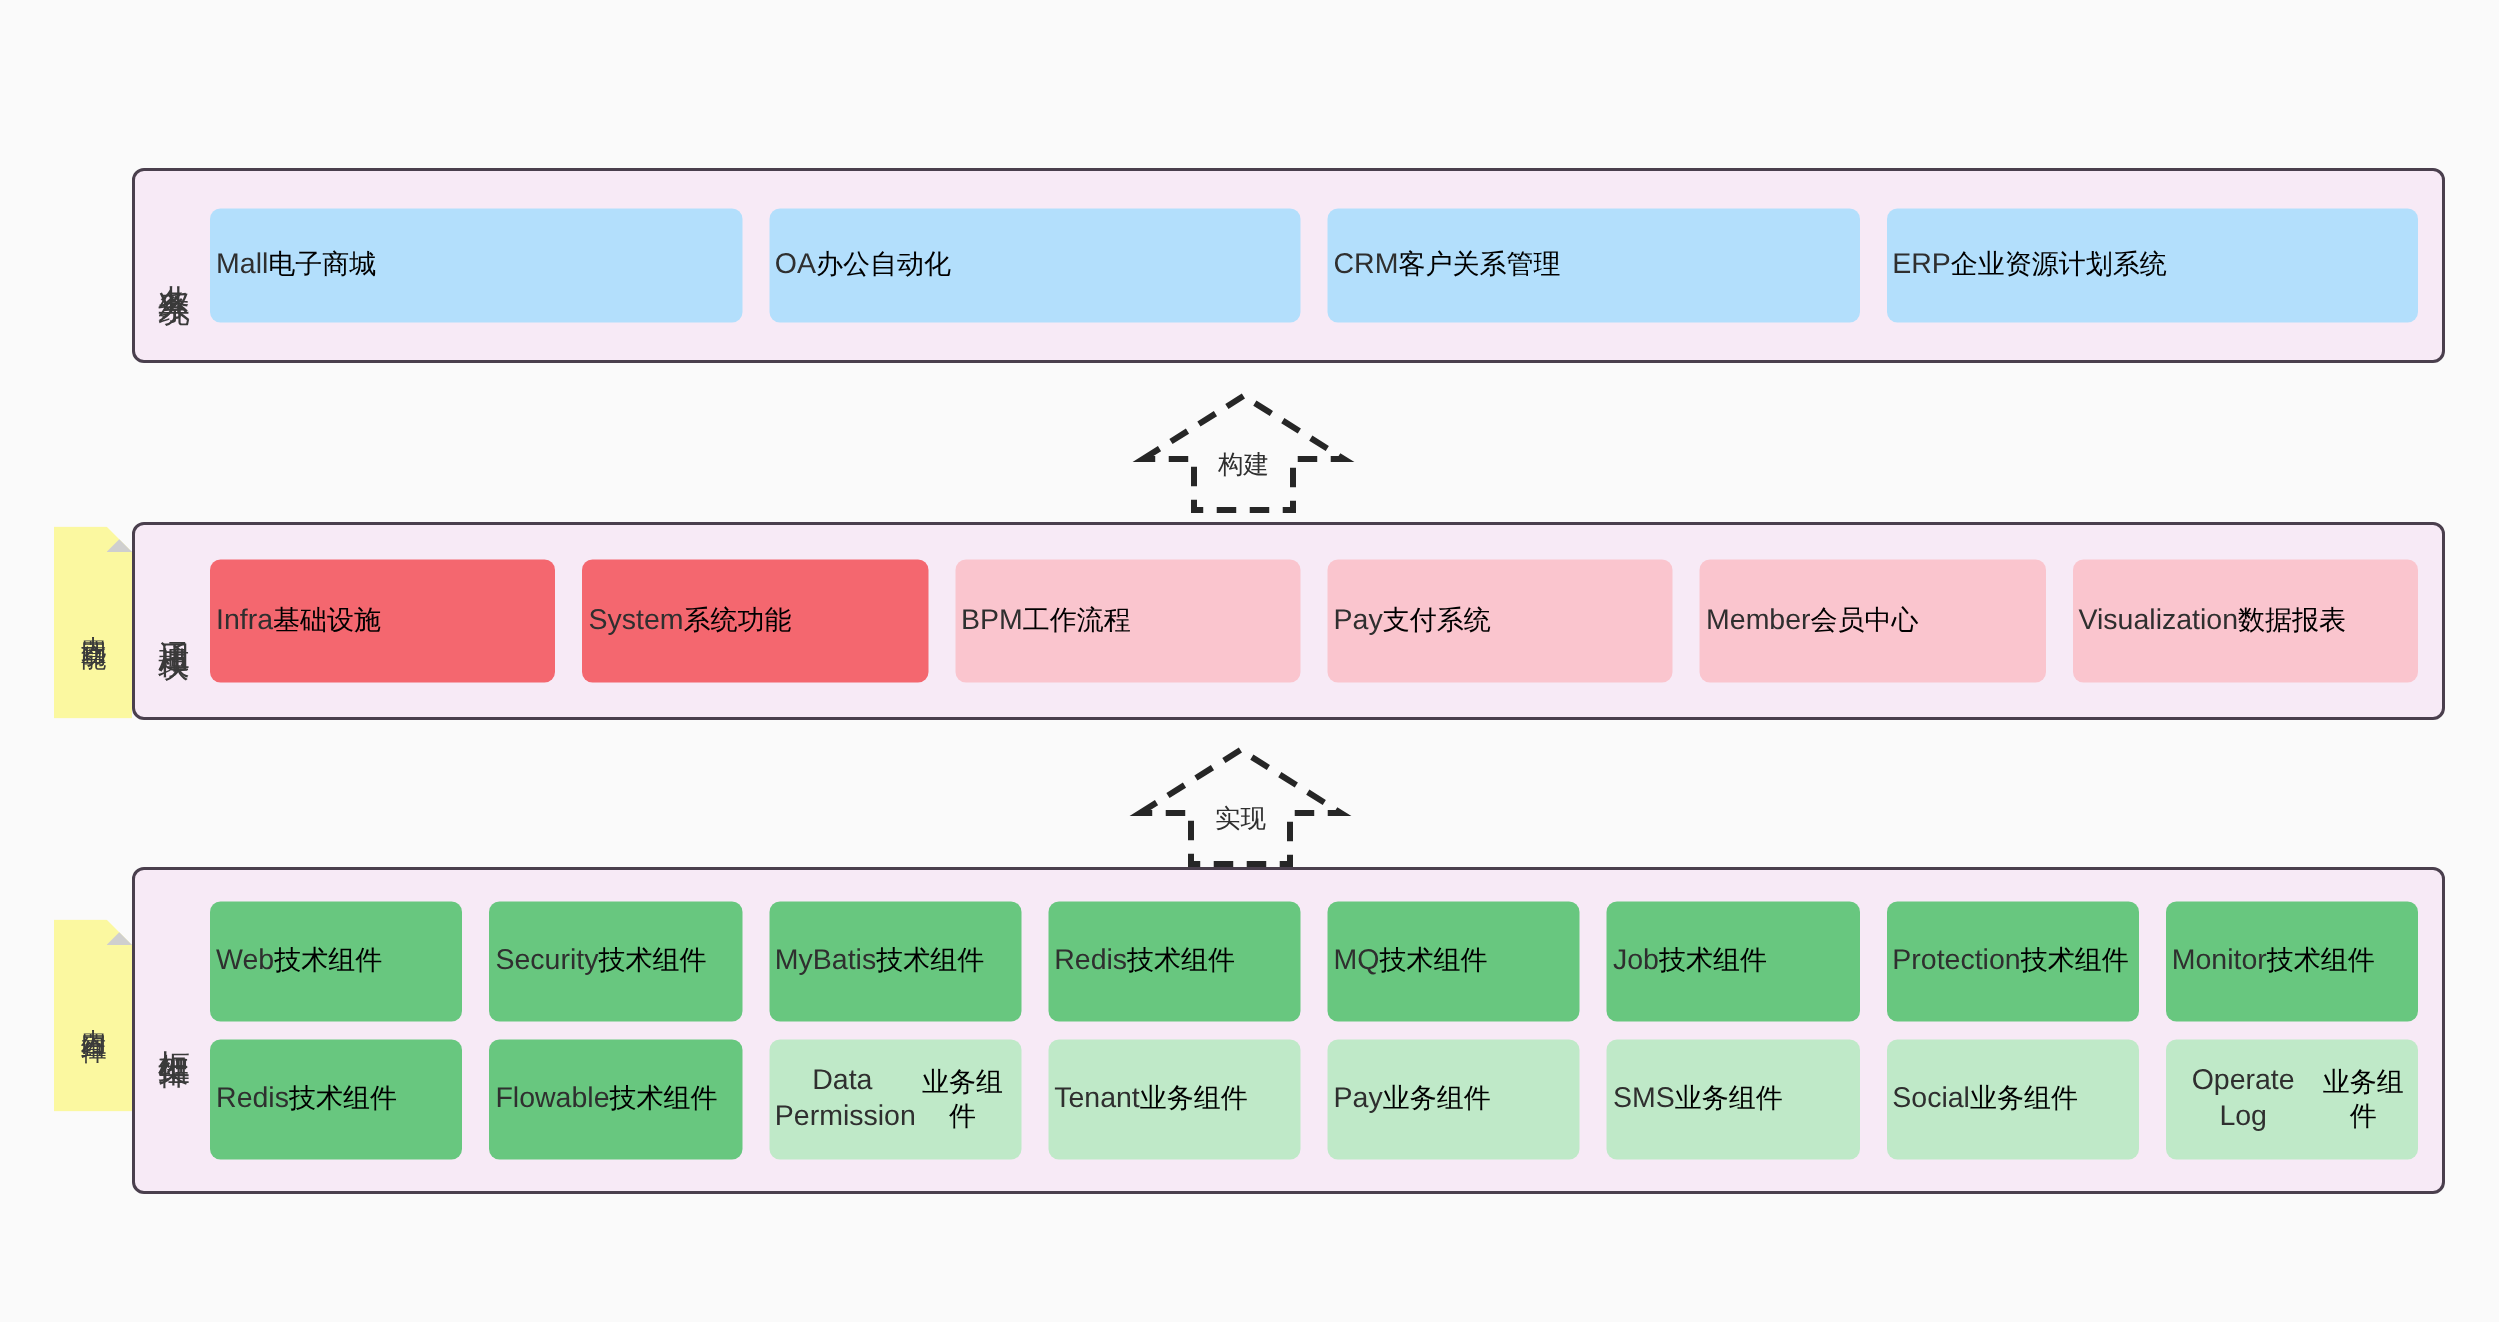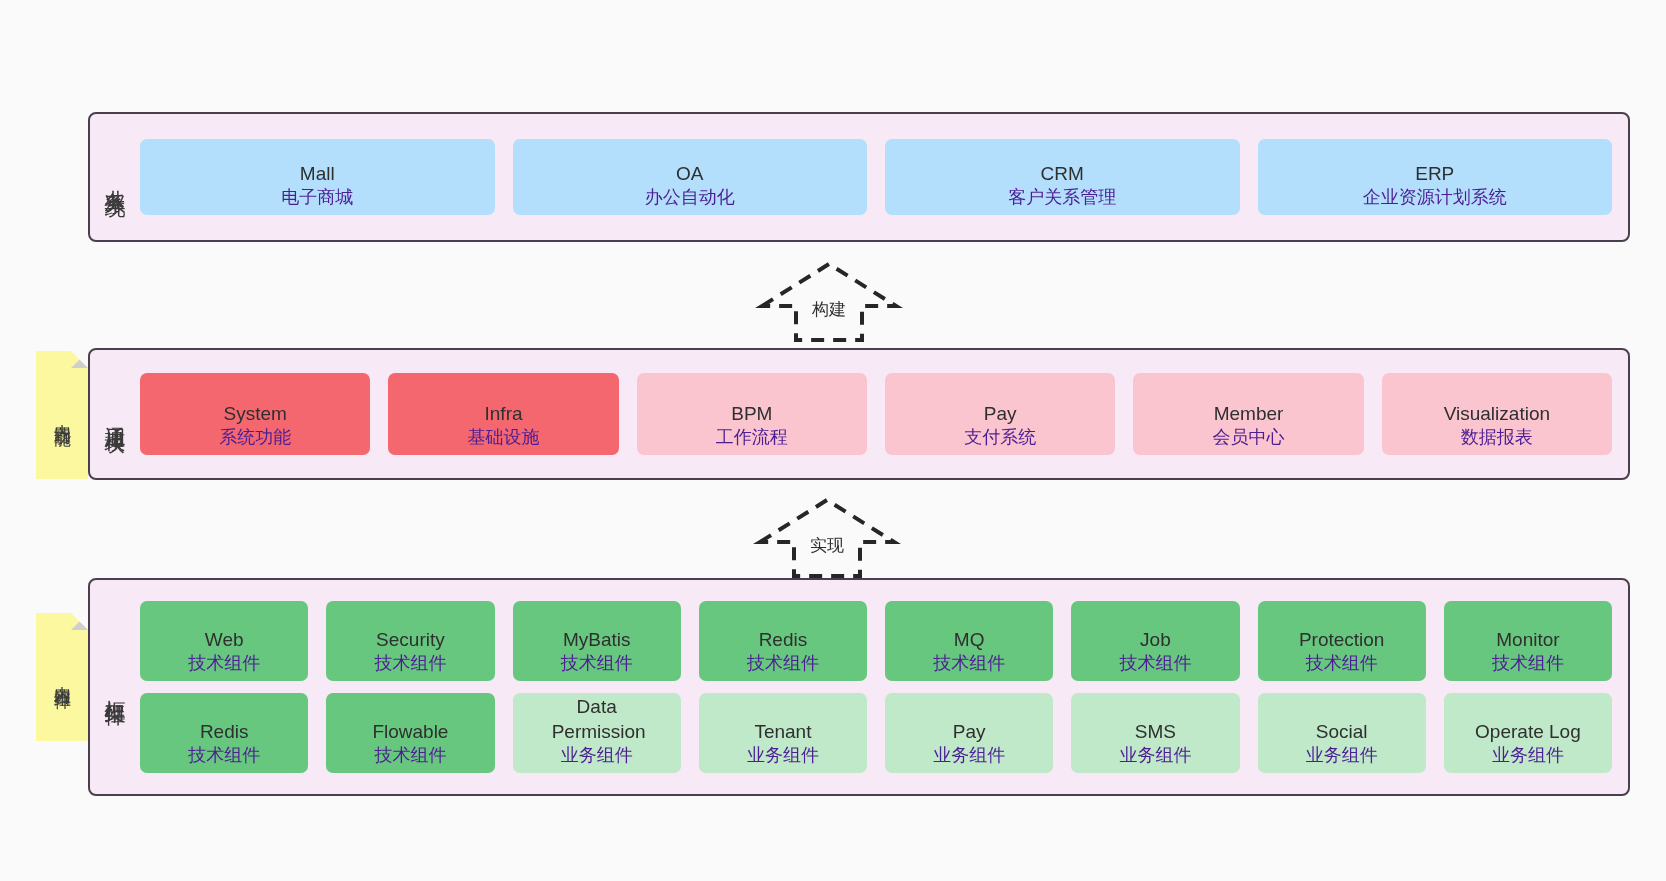--- a/index.html
+++ b/index.html
@@ -49,30 +49,30 @@
   .row{
     display:flex;
     gap:18px;
     justify-content:space-between;
   }
 
   .cell{
     flex:1 1 0;
     border-radius:7px;
     display:flex;
-    flex-direction:column;
+    flex-direction:row;
     align-items:center;
-    justify-content:flex-end;
+    justify-content:flex-start;
     text-align:center;
     box-sizing:border-box;
     padding:6px 4px;
     line-height:1.28;
   }
   .cell .t1{font-size:19px;color:#2f2f2f;}
-  .cell .t2{font-size:18px;color:#4c1d95;}
+  .cell .t2{font-size:18px;color:#000000;}
 
   .c-blue{background:#b3dffc;height:76px;}
   .c-red{background:#f4676f;height:82px;}
   .c-pink{background:#fac5ce;height:82px;}
   .c-green{background:#68c77f;height:80px;}
   .c-lgreen{background:#bfe9c8;height:80px;}
 
   
   .note{
     position:absolute;
@@ -163,27 +163,27 @@
     <div class="fold"></div>
     <div class="ntext">内置功能</div>
   </div>
 
   <div class="layer" style="left:88px;top:348px;width:1542px;height:132px;">
     <div class="vlabel">通用模块</div>
     <div class="cells">
       <div class="row">
 
         <div class="cell c-red">
+          <span class="t1">Infra</span>
+          <span class="t2">基础设施</span>
+        </div>
+
+        <div class="cell c-red">
           <span class="t1">System</span>
           <span class="t2">系统功能</span>
-        </div>
-
-        <div class="cell c-red">
-          <span class="t1">Infra</span>
-          <span class="t2">基础设施</span>
         </div>
 
         <div class="cell c-pink">
           <span class="t1">BPM</span>
           <span class="t2">工作流程</span>
         </div>
 
         <div class="cell c-pink">
           <span class="t1">Pay</span>
           <span class="t2">支付系统</span>

